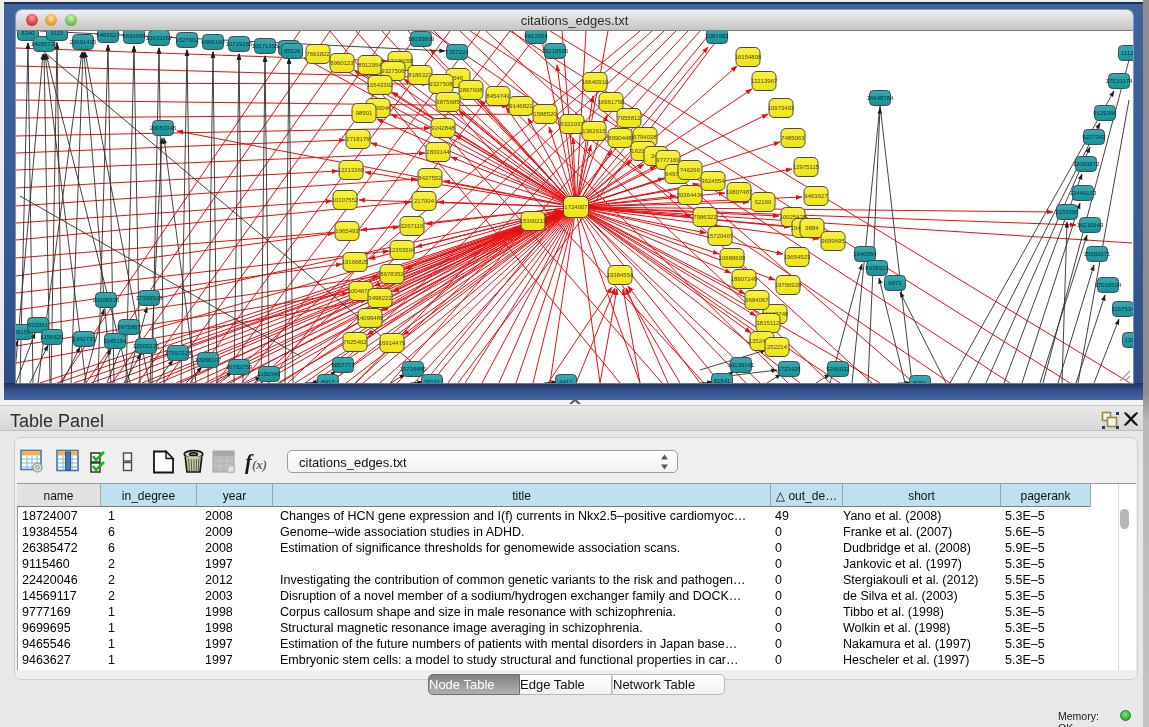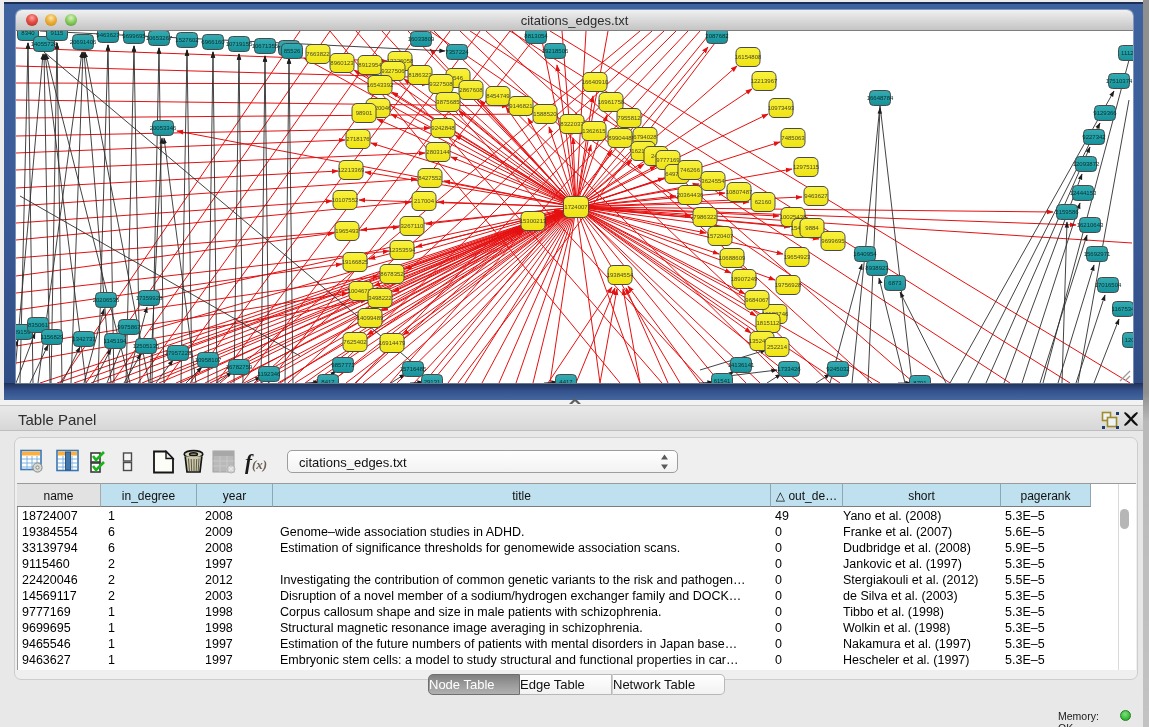--- a/index.html
+++ b/index.html
@@ -10,21 +10,21 @@
 #bband{left:4px;top:383px;width:1139px;height:17px;background:linear-gradient(180deg,#1e3157 0%,#33518c 45%,#44679f 100%)}
 #win{left:16px;top:10px;width:1117px;height:373px;border-radius:6px 6px 0 0;box-shadow:0 0 0 1px rgba(255,255,255,.35)}
 #tbar{left:0;top:0;width:1117px;height:21px;border-radius:6px 6px 0 0;background:linear-gradient(180deg,#f0f0f0 0%,#dcdcdc 45%,#c4c4c4 100%);border-bottom:1px solid #7e7e7e}
 #title{width:100%;text-align:center;font-size:13px;line-height:21px;color:#2c2c2c}
 .tl{width:12px;height:12px;border-radius:50%;top:4px}
 #tlr{left:10px;background:radial-gradient(circle at 50% 32%,#f8a9a4 0%,#e8534a 42%,#c33830 75%,#8e241d 100%)}
 #tly{left:29px;background:radial-gradient(circle at 50% 32%,#fbe7b0 0%,#ecb03c 45%,#d9951f 78%,#936a12 100%)}
 #tlg{left:49px;background:radial-gradient(circle at 50% 32%,#d8f3c4 0%,#8ecf63 45%,#62a83c 80%,#3f7523 100%)}
 
 #phead{left:0;top:405px;width:1143px;height:26px;background:linear-gradient(180deg,#e9e9e9,#d7d7d7);border-top:1px solid #c6c6c6;border-bottom:1px solid #bdbdbd}
-#phead span{position:absolute;left:18px;top:5px;font-size:15px;color:#2e2e2e}
+#phead span{position:absolute;left:10px;top:5px;font-size:18px;color:#2e2e2e}
 #container{left:14px;top:437px;width:1124px;height:243px;background:#efefef;border:1px solid #cdcdcd;border-radius:7px}
 .tbi{position:absolute}
 .fx{position:absolute;font-size:17px;color:#1a1a1a;width:30px}
 .fx i{font-family:"Liberation Serif",serif;font-weight:bold;font-size:21px;font-style:italic}
 .fx span{font-family:"Liberation Serif",serif;font-style:italic;font-size:13px;color:#6a6152;font-weight:bold}
 .combo{position:absolute;left:287px;top:450px;width:391px;height:23px;background:linear-gradient(180deg,#ffffff,#f2f2f2);border:1px solid #9d9d9d;border-radius:5px}
 .ct{position:absolute;left:11px;top:4px;font-size:13px;color:#111}
 
 #scrollpane{left:17px;top:483px;width:1119px;height:187px;background:#fff;border-top:1px solid #9a9a9a;border-left:1px solid #9a9a9a}
 .hc{position:absolute;top:483px;height:24px;font-size:12px;text-align:center;line-height:24px;color:#111;border-right:1px solid #8fa6b5;border-bottom:1px solid #7c7c7c;border-top:1px solid #9a9a9a}
@@ -713,31 +713,32 @@
 <div class="hc hg" style="left:17px;width:84px">name</div>
 <div class="hc hb" style="left:101px;width:96px">in_degree</div>
 <div class="hc hb" style="left:197px;width:76px">year</div>
 <div class="hc hb" style="left:273px;width:498px">title</div>
 <div class="hc hb" style="left:771px;width:72px">△ out_de…</div>
 <div class="hc hb" style="left:843px;width:158px">short</div>
 <div class="hc hb" style="left:1001px;width:90px">pagerank</div>
 <div class="rc" style="left:22px;top:508px">18724007</div>
     <div class="rc" style="left:108px;top:508px">1</div>
     <div class="rc" style="left:205px;top:508px">2008</div>
+    <div class="rc" style="left:280px;top:508px">Changes of HCN gene expression and I(f) currents in Nkx2.5–positive cardiomyoc…</div>
     <div class="rc" style="left:775px;top:508px">49</div>
     <div class="rc rcc" style="left:843px;top:508px;width:158px">Yano et al. (2008)</div>
     <div class="rc" style="left:1005px;top:508px">5.3E–5</div>
 <div class="rc" style="left:22px;top:524px">19384554</div>
     <div class="rc" style="left:108px;top:524px">6</div>
     <div class="rc" style="left:205px;top:524px">2009</div>
     <div class="rc" style="left:280px;top:524px">Genome–wide association studies in ADHD.</div>
     <div class="rc" style="left:775px;top:524px">0</div>
     <div class="rc rcc" style="left:843px;top:524px;width:158px">Franke et al. (2007)</div>
     <div class="rc" style="left:1005px;top:524px">5.6E–5</div>
-<div class="rc" style="left:22px;top:540px">33139794</div>
+<div class="rc" style="left:22px;top:540px">26385472</div>
     <div class="rc" style="left:108px;top:540px">6</div>
     <div class="rc" style="left:205px;top:540px">2008</div>
     <div class="rc" style="left:280px;top:540px">Estimation of significance thresholds for genomewide association scans.</div>
     <div class="rc" style="left:775px;top:540px">0</div>
     <div class="rc rcc" style="left:843px;top:540px;width:158px">Dudbridge et al. (2008)</div>
     <div class="rc" style="left:1005px;top:540px">5.9E–5</div>
 <div class="rc" style="left:22px;top:556px">9115460</div>
     <div class="rc" style="left:108px;top:556px">2</div>
     <div class="rc" style="left:205px;top:556px">1997</div>
     <div class="rc" style="left:775px;top:556px">0</div>
@@ -753,21 +754,21 @@
 <div class="rc" style="left:22px;top:588px">14569117</div>
     <div class="rc" style="left:108px;top:588px">2</div>
     <div class="rc" style="left:205px;top:588px">2003</div>
     <div class="rc" style="left:280px;top:588px">Disruption of a novel member of a sodium/hydrogen exchanger family and DOCK…</div>
     <div class="rc" style="left:775px;top:588px">0</div>
     <div class="rc rcc" style="left:843px;top:588px;width:158px">de Silva et al. (2003)</div>
     <div class="rc" style="left:1005px;top:588px">5.3E–5</div>
 <div class="rc" style="left:22px;top:604px">9777169</div>
     <div class="rc" style="left:108px;top:604px">1</div>
     <div class="rc" style="left:205px;top:604px">1998</div>
-    <div class="rc" style="left:280px;top:604px">Corpus callosum shape and size in male patients with schizophrenia.</div>
+    <div class="rc" style="left:280px;top:604px">Corpus callosum shape and size in male resonance with schizophrenia.</div>
     <div class="rc" style="left:775px;top:604px">0</div>
     <div class="rc rcc" style="left:843px;top:604px;width:158px">Tibbo et al. (1998)</div>
     <div class="rc" style="left:1005px;top:604px">5.3E–5</div>
 <div class="rc" style="left:22px;top:620px">9699695</div>
     <div class="rc" style="left:108px;top:620px">1</div>
     <div class="rc" style="left:205px;top:620px">1998</div>
     <div class="rc" style="left:280px;top:620px">Structural magnetic resonance image averaging in schizophrenia.</div>
     <div class="rc" style="left:775px;top:620px">0</div>
     <div class="rc rcc" style="left:843px;top:620px;width:158px">Wolkin et al. (1998)</div>
     <div class="rc" style="left:1005px;top:620px">5.3E–5</div>

